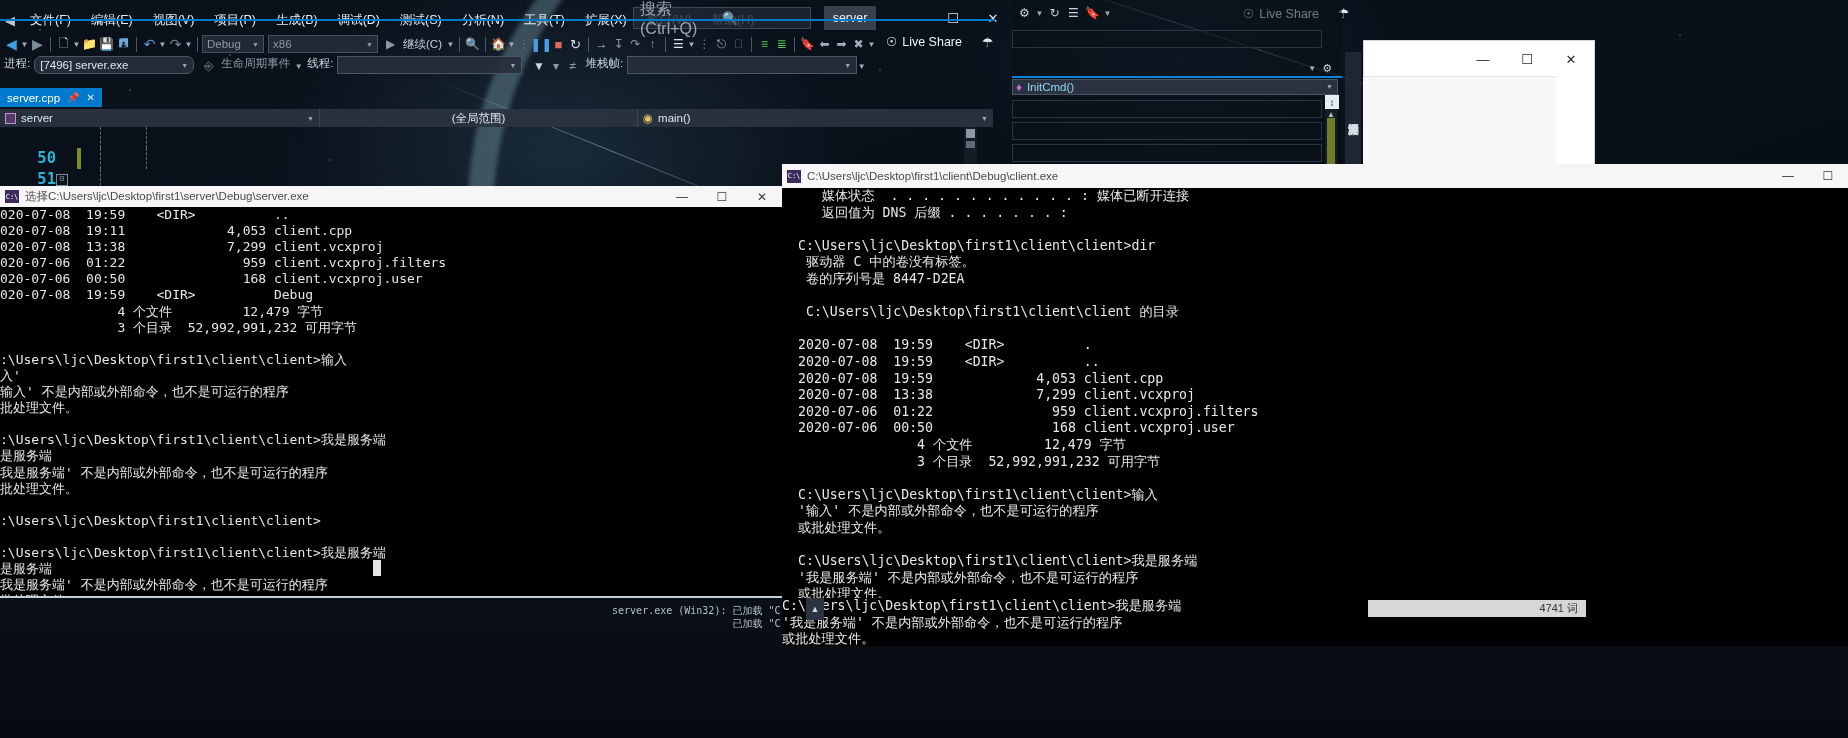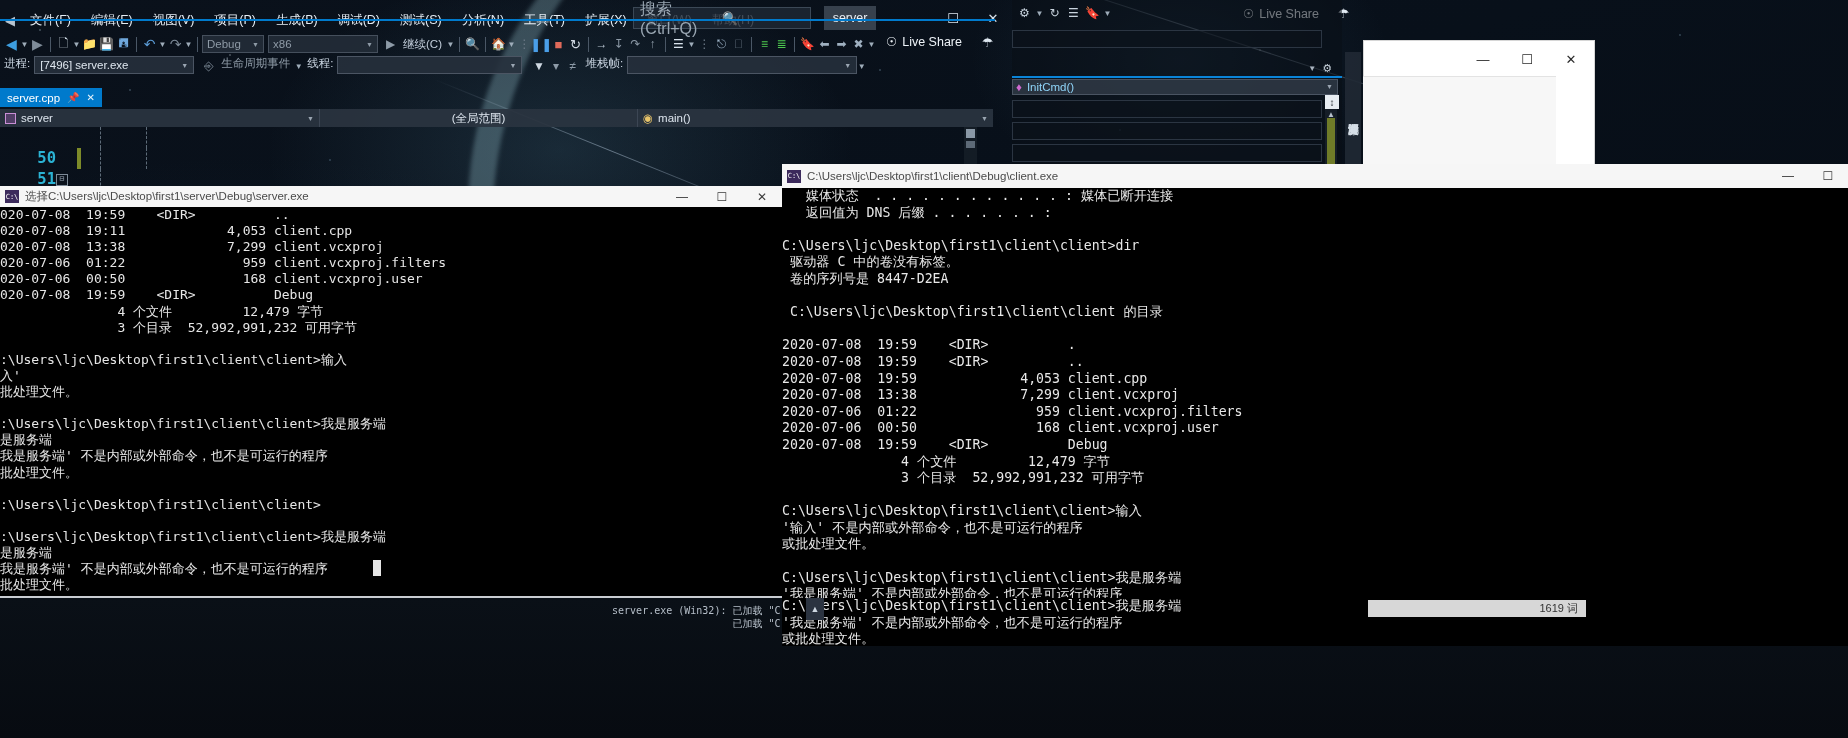--- a/index.html
+++ b/index.html
@@ -136,21 +136,21 @@
   .con-srv-body{position:absolute;left:0;top:207px;width:782px;height:389px;background:#000;overflow:hidden;
     font-family:"DejaVu Sans Mono","Liberation Mono",monospace;font-size:13px;color:#e6e6e6;}
   .con-srv-body .l{height:16.1px;line-height:16.1px;white-space:pre;padding-left:0px;}
   .caret-blk{position:absolute;left:373px;top:560px;width:8px;height:16px;background:#e6e6e6;}
 
   
   .con-cli{position:absolute;left:782px;top:164px;width:1066px;height:450px;background:#000;}
   .con-cli-title{position:absolute;left:782px;top:164px;width:1066px;height:24px;background:#f6f6f6;display:flex;align-items:center;}
   .con-cli-body{position:absolute;left:782px;top:188px;width:1066px;height:426px;background:#000;overflow:hidden;
     font-family:"DejaVu Sans Mono","Liberation Mono",monospace;font-size:13.2px;color:#e8e8e8;}
-  .con-cli-body .l{height:16.6px;line-height:16.6px;white-space:pre;padding-left:0px;}
+  .con-cli-body .l{height:16.6px;line-height:16.6px;white-space:pre;padding-left:16px;}
   .out-bg{position:absolute;left:0;top:598px;width:1848px;height:140px;
     background:linear-gradient(180deg,#0a1017,#070b11);}
   .out-left{position:absolute;left:600px;top:604px;width:430px;
     font-family:"DejaVu Sans Mono","Liberation Mono",monospace;font-size:10px;color:#b6bfc9;line-height:13px;white-space:pre;}
   .out-right{position:absolute;left:1030px;top:604px;width:360px;
     font-family:"DejaVu Sans Mono","Liberation Mono",monospace;font-size:10px;color:#b6bfc9;line-height:13px;white-space:pre;}
   .out-overlay{position:absolute;left:782px;top:598px;width:1066px;height:48px;background:#000;
     font-family:"DejaVu Sans Mono","Liberation Mono",monospace;font-size:13.2px;color:#e8e8e8;overflow:hidden;}
   .out-overlay .l{height:16.6px;line-height:16.6px;white-space:pre;}
   .taskbtn{position:absolute;left:806px;top:598px;width:18px;height:22px;background:#2b3340;color:#cfd8e2;font-size:9px;display:flex;align-items:center;justify-content:center;}
@@ -261,21 +261,21 @@
 </div>
 
 <div class="liveshare">
   <span>☉</span>
   <span>Live Share</span>
 </div>
 <div style="position:absolute;left:982px;top:35px;color:#dfe8f1;font-size:13px;">☂</div>
 
 <div class="dbgbar">
   <div class="dbg-label">进程:</div>
-  <div class="dbg-combo" style="width:160px;">
+  <div class="dbg-combo" style="width:160px;border-radius:7px;">
     <span class="cv">[7496] server.exe</span>
     <span class="cc">▼</span>
   </div>
   <div style="width:6px"></div>
   <div class="tb" style="color:#7e8b98;">⎆</div>
   <div class="dbg-label" style="color:#8e9aa6;">生命周期事件</div>
   <div class="tb caret">▼</div>
   <div class="dbg-label">线程:</div>
   <div class="dbg-combo empty" style="width:185px;">
     <span class="cv"></span>
@@ -395,20 +395,21 @@
     <div class="l">020-07-08  19:11             4,053 client.cpp</div>
     <div class="l">020-07-08  13:38             7,299 client.vcxproj</div>
     <div class="l">020-07-06  01:22               959 client.vcxproj.filters</div>
     <div class="l">020-07-06  00:50               168 client.vcxproj.user</div>
     <div class="l">020-07-08  19:59    &lt;DIR&gt;          Debug</div>
     <div class="l">               4 个文件         12,479 字节</div>
     <div class="l">               3 个目录  52,992,991,232 可用字节</div>
     <div class="l">&nbsp;</div>
     <div class="l">:\Users\ljc\Desktop\first1\client\client&gt;输入</div>
     <div class="l">入'</div>
+    <div class="l">输入' 不是内部或外部命令，也不是可运行的程序</div>
     <div class="l">批处理文件。</div>
     <div class="l">&nbsp;</div>
     <div class="l">:\Users\ljc\Desktop\first1\client\client&gt;我是服务端</div>
     <div class="l">是服务端</div>
     <div class="l">我是服务端' 不是内部或外部命令，也不是可运行的程序</div>
     <div class="l">批处理文件。</div>
     <div class="l">&nbsp;</div>
     <div class="l">:\Users\ljc\Desktop\first1\client\client&gt;</div>
     <div class="l">&nbsp;</div>
     <div class="l">:\Users\ljc\Desktop\first1\client\client&gt;我是服务端</div>
@@ -435,21 +436,20 @@
     <div class="l"> 卷的序列号是 8447-D2EA</div>
     <div class="l">&nbsp;</div>
     <div class="l"> C:\Users\ljc\Desktop\first1\client\client 的目录</div>
     <div class="l">&nbsp;</div>
     <div class="l">2020-07-08  19:59    &lt;DIR&gt;          .</div>
     <div class="l">2020-07-08  19:59    &lt;DIR&gt;          ..</div>
     <div class="l">2020-07-08  19:59             4,053 client.cpp</div>
     <div class="l">2020-07-08  13:38             7,299 client.vcxproj</div>
     <div class="l">2020-07-06  01:22               959 client.vcxproj.filters</div>
     <div class="l">2020-07-06  00:50               168 client.vcxproj.user</div>
-    <div class="l">2020-07-08  19:59    &lt;DIR&gt;          Debug</div>
     <div class="l">               4 个文件         12,479 字节</div>
     <div class="l">               3 个目录  52,992,991,232 可用字节</div>
     <div class="l">&nbsp;</div>
     <div class="l">C:\Users\ljc\Desktop\first1\client\client&gt;输入</div>
     <div class="l">'输入' 不是内部或外部命令，也不是可运行的程序</div>
     <div class="l">或批处理文件。</div>
     <div class="l">&nbsp;</div>
     <div class="l">C:\Users\ljc\Desktop\first1\client\client&gt;我是服务端</div>
     <div class="l">'我是服务端' 不是内部或外部命令，也不是可运行的程序</div>
     <div class="l">或批处理文件。</div>
@@ -459,13 +459,13 @@
 <div class="out-left">  server.exe (Win32): 已加载 "C:\Windows\SysWOW64\rpcrt
                       已加载 "C:\Windows\SysWOW64\msvc</div>
 <div class="out-right">线程 0x373e 已退出，返回值为 0 (0x0)。
 "client.exe" (Win32): 已加载 "C:\Windows\SysWOW64\sech</div>
 <div class="out-overlay" id="out-overlay">
     <div class="l">C:\Users\ljc\Desktop\first1\client\client&gt;我是服务端</div>
     <div class="l">'我是服务端' 不是内部或外部命令，也不是可运行的程序</div>
     <div class="l">或批处理文件。</div>
   </div>
 <div class="taskbtn">▲</div>
-<div class="wordcount">1619 词</div>
+<div class="wordcount">4741 词</div>
 
 </body></html>

